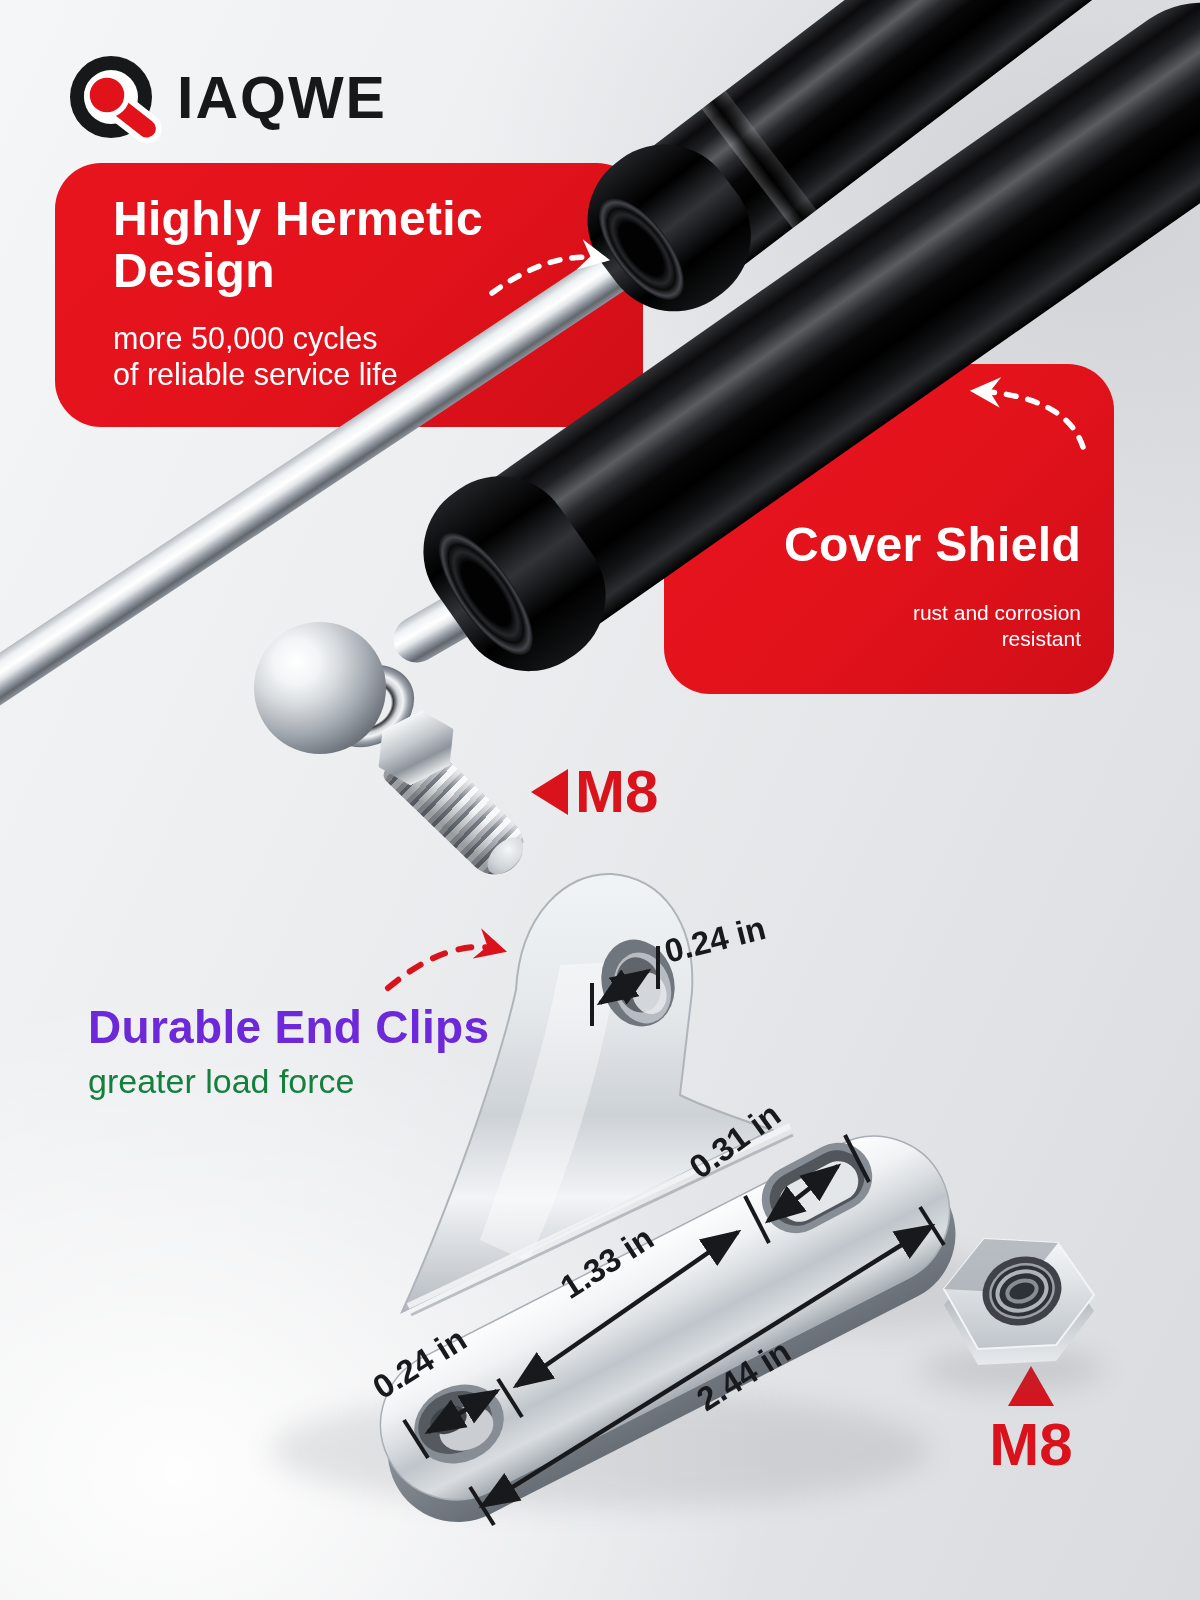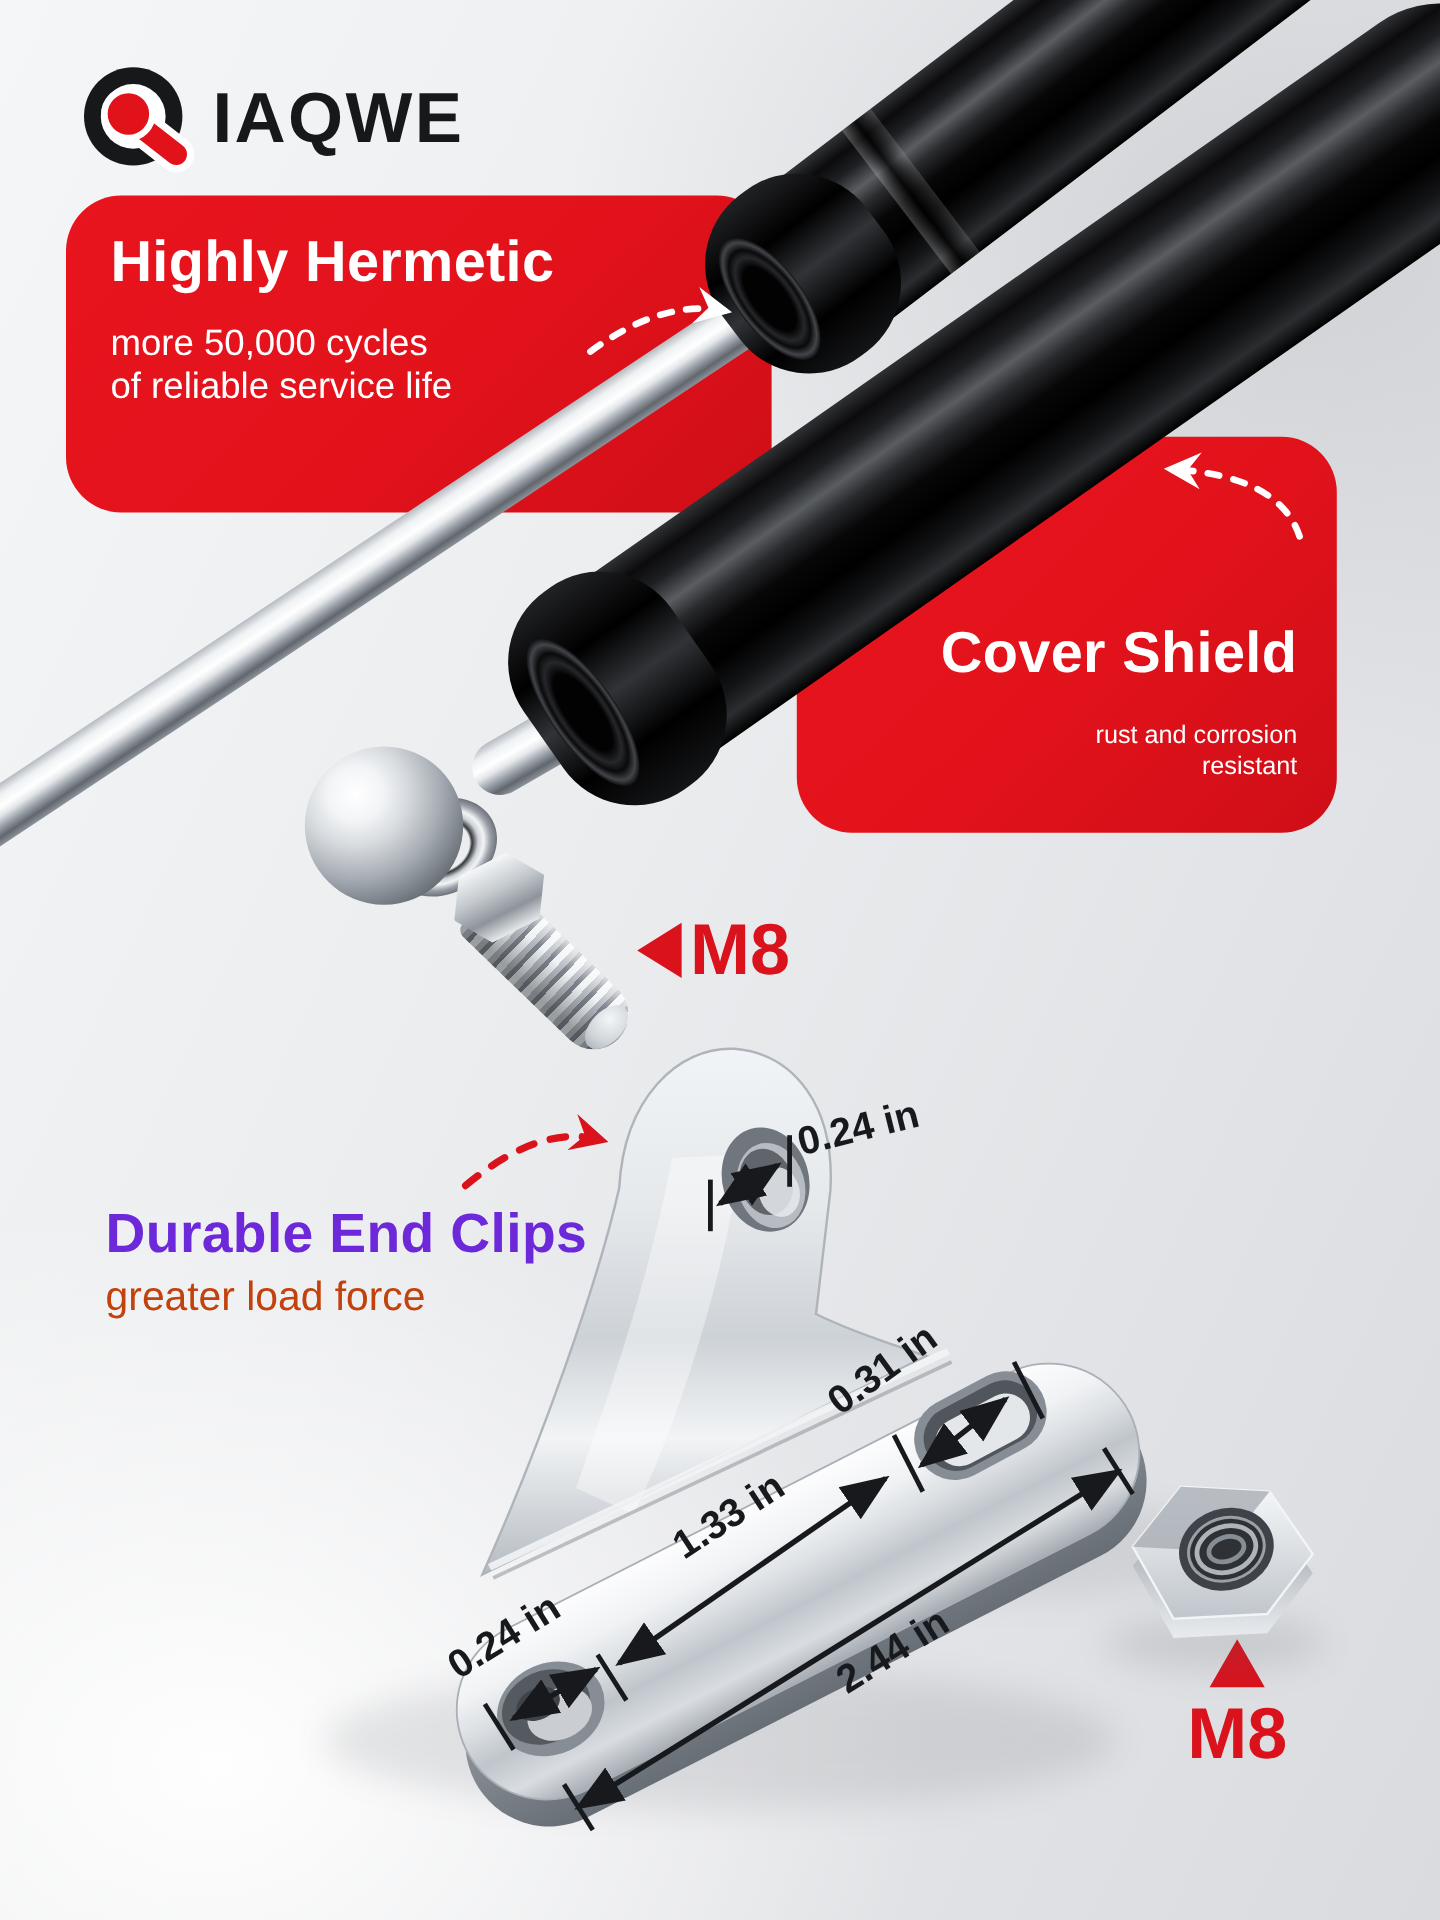--- a/index.html
+++ b/index.html
@@ -13,21 +13,21 @@
   }
   .stage{position:relative;width:1200px;height:1600px;border-radius:17px;}
 
   
   .brand{position:absolute;left:66px;top:50px;display:flex;align-items:center;z-index:7;}
   .brand-name{font-size:59px;font-weight:800;letter-spacing:2px;color:#17181a;margin-left:15px;}
 
   
   .callout{position:absolute;background:linear-gradient(135deg,#e8141e 0%,#e2121b 55%,#cf0e17 100%);
     border-radius:46px;color:#fff;z-index:1;}
-  .callout-hermetic{left:55px;top:163px;width:588px;height:264px;padding:30px 20px 0 37px;box-sizing:border-box;}
+  .callout-hermetic{left:55px;top:163px;width:588px;height:264px;padding:30px 20px 0 58px;box-sizing:border-box;}
   .callout-hermetic .c-title{font-size:48px;font-weight:700;line-height:1.08;letter-spacing:.3px;}
   .callout-hermetic .c-body{margin-top:23px;font-size:30.5px;line-height:1.2;font-weight:400;}
   .callout-cover{left:664px;top:364px;width:450px;height:330px;padding:153px 33px 0 0;box-sizing:border-box;text-align:right;}
   .callout-cover .c-title{font-size:48px;font-weight:700;letter-spacing:.3px;}
   .callout-cover .c-body{margin-top:28px;font-size:21px;line-height:1.24;font-weight:400;}
 
   
   .piece{position:absolute;}
   .rod{background:linear-gradient(to bottom,#b6bbc1 0%,#eef1f3 18%,#ffffff 38%,#e4e7ea 52%,#9aa0a8 70%,#62676e 86%,#8d939a 100%);
     border-radius:24px;}
@@ -56,21 +56,21 @@
     background:repeating-linear-gradient(90deg,#f0f3f5 0 6px,#b9bec4 6px 11px,#7f858d 11px 15px);}
   .stud::after{content:"";position:absolute;inset:0;border-radius:inherit;
     background:linear-gradient(to bottom,rgba(255,255,255,.7),rgba(255,255,255,0) 32%,rgba(15,17,20,.38) 86%);}
   .stud::before{content:"";position:absolute;right:1px;top:50%;transform:translateY(-50%);
     width:26px;height:44px;border-radius:50%;z-index:2;
     background:radial-gradient(circle at 40% 35%,#f4f6f8,#cfd4d8 60%,#a8aeb5 100%);}
 
   
   .feature{position:absolute;left:88px;top:1000px;z-index:7;}
   .feature .f-title{font-size:46px;font-weight:800;color:#6d28d9;letter-spacing:.3px;}
-  .feature .f-sub{font-size:34px;color:#c2410c;margin-top:8px;}
+  .feature .f-sub{font-size:34px;color:#15803d;margin-top:8px;}
 
   .m8-label{position:absolute;display:flex;align-items:center;z-index:7;color:#d9121c;}
   .m8-text{font-size:60px;font-weight:700;line-height:1;text-align:right;}
   .m8-stud{left:531px;top:762px;}
   .tri-left{width:0;height:0;border-top:23px solid transparent;border-bottom:23px solid transparent;
     border-right:37px solid #d9121c;margin-right:7px;}
   .m8-nut{left:983px;top:1366px;width:96px;flex-direction:column;justify-content:center;}
   .m8-nut .m8-text{margin-top:9px;}
   .tri-up{width:0;height:0;border-left:23px solid transparent;border-right:23px solid transparent;
     border-bottom:40px solid #d9121c;}
@@ -93,20 +93,21 @@
         <rect x="0" y="-12" width="60" height="24" rx="12" fill="#e2121b" stroke="#ffffff" stroke-width="6"></rect>
       </g>
       <circle cx="41" cy="45" r="20" fill="#e2121b" stroke="#ffffff" stroke-width="5.5"></circle>
     </svg>
     <div class="brand-name">IAQWE</div>
   </div>
 
   <div class="callout callout-hermetic">
     <div class="c-title">
       <span>Highly Hermetic</span><br>
+      <span>Design</span>
     </div>
     <div class="c-body">
       <span>more 50,000 cycles</span><br>
       <span>of reliable service life</span>
     </div>
   </div>
 
   <div class="callout callout-cover">
     <div class="c-title">Cover Shield</div>
     <div class="c-body">

